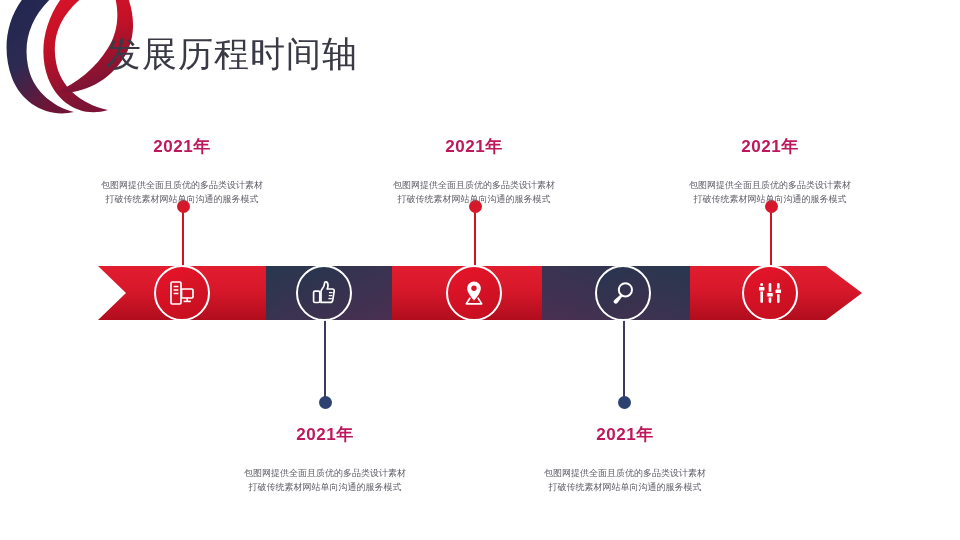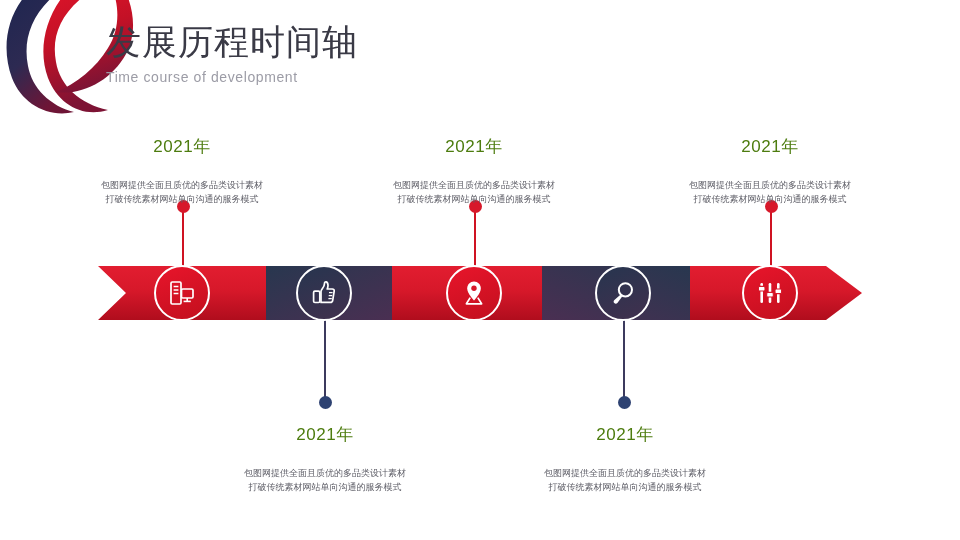--- a/index.html
+++ b/index.html
@@ -23,21 +23,21 @@
     top: 0;
     width: 150px;
     height: 130px;
     pointer-events: none;
   }
 
   
   .header {
     position: absolute;
     left: 106px;
-    top: 20px;
+    top: 32px;
     width: 600px;
   }
   .header .title {
     font-size: 35px;
     line-height: 44px;
     color: #3a3a46;
     letter-spacing: 1px;
     font-weight: 400;
     white-space: nowrap;
   }
@@ -97,22 +97,22 @@
   .node svg { display: block; }
 
   
   .ms-text {
     position: absolute;
     width: 240px;
     text-align: center;
   }
   .ms-year {
     font-size: 17px;
-    font-weight: normal;
-    color: #4d7c0f;
+    font-weight: bold;
+    color: #be185d;
     line-height: 22px;
     letter-spacing: 0.5px;
   }
   .ms-desc {
     font-size: 9px;
     color: #5d5d66;
     line-height: 14px;
     margin-top: 20px;
   }
   .ms-desc .l2 { display: block; }
@@ -137,21 +137,20 @@
         </linearGradient>
       </defs>
       <path d="M 58 -30 C 10 -6 -2 40 12 78 C 22 104 48 118 74 112 C 50 106 32 88 28 66 C 22 36 34 6 70 -16 Z" fill="url(#swooshBlue)"></path>
       <path d="M 98 -34 C 52 -8 34 40 48 78 C 58 104 82 118 108 110 C 80 104 60 86 56 62 C 50 30 66 2 110 -20 Z" fill="url(#swooshRed)"></path>
       <path d="M 104 -26 C 120 -4 122 26 108 48 C 96 68 76 84 56 92 C 82 96 112 80 126 54 C 140 28 132 -6 112 -30 Z" fill="url(#swooshRed)"></path>
     </svg>
   </div>
 
   <div class="header">
     <div class="title">发展历程时间轴</div>
-    <div class="subtitle">Time course of development</div>
   </div>
 
   <div class="banner">
     <svg width="764" height="54" viewBox="0 0 764 54" xmlns="http://www.w3.org/2000/svg">
       <defs>
         <linearGradient id="segRed" x1="0" y1="0" x2="0" y2="1">
           <stop offset="0%" stop-color="#e21d30"></stop>
           <stop offset="45%" stop-color="#d7182a"></stop>
           <stop offset="100%" stop-color="#b00d1d"></stop>
         </linearGradient>

